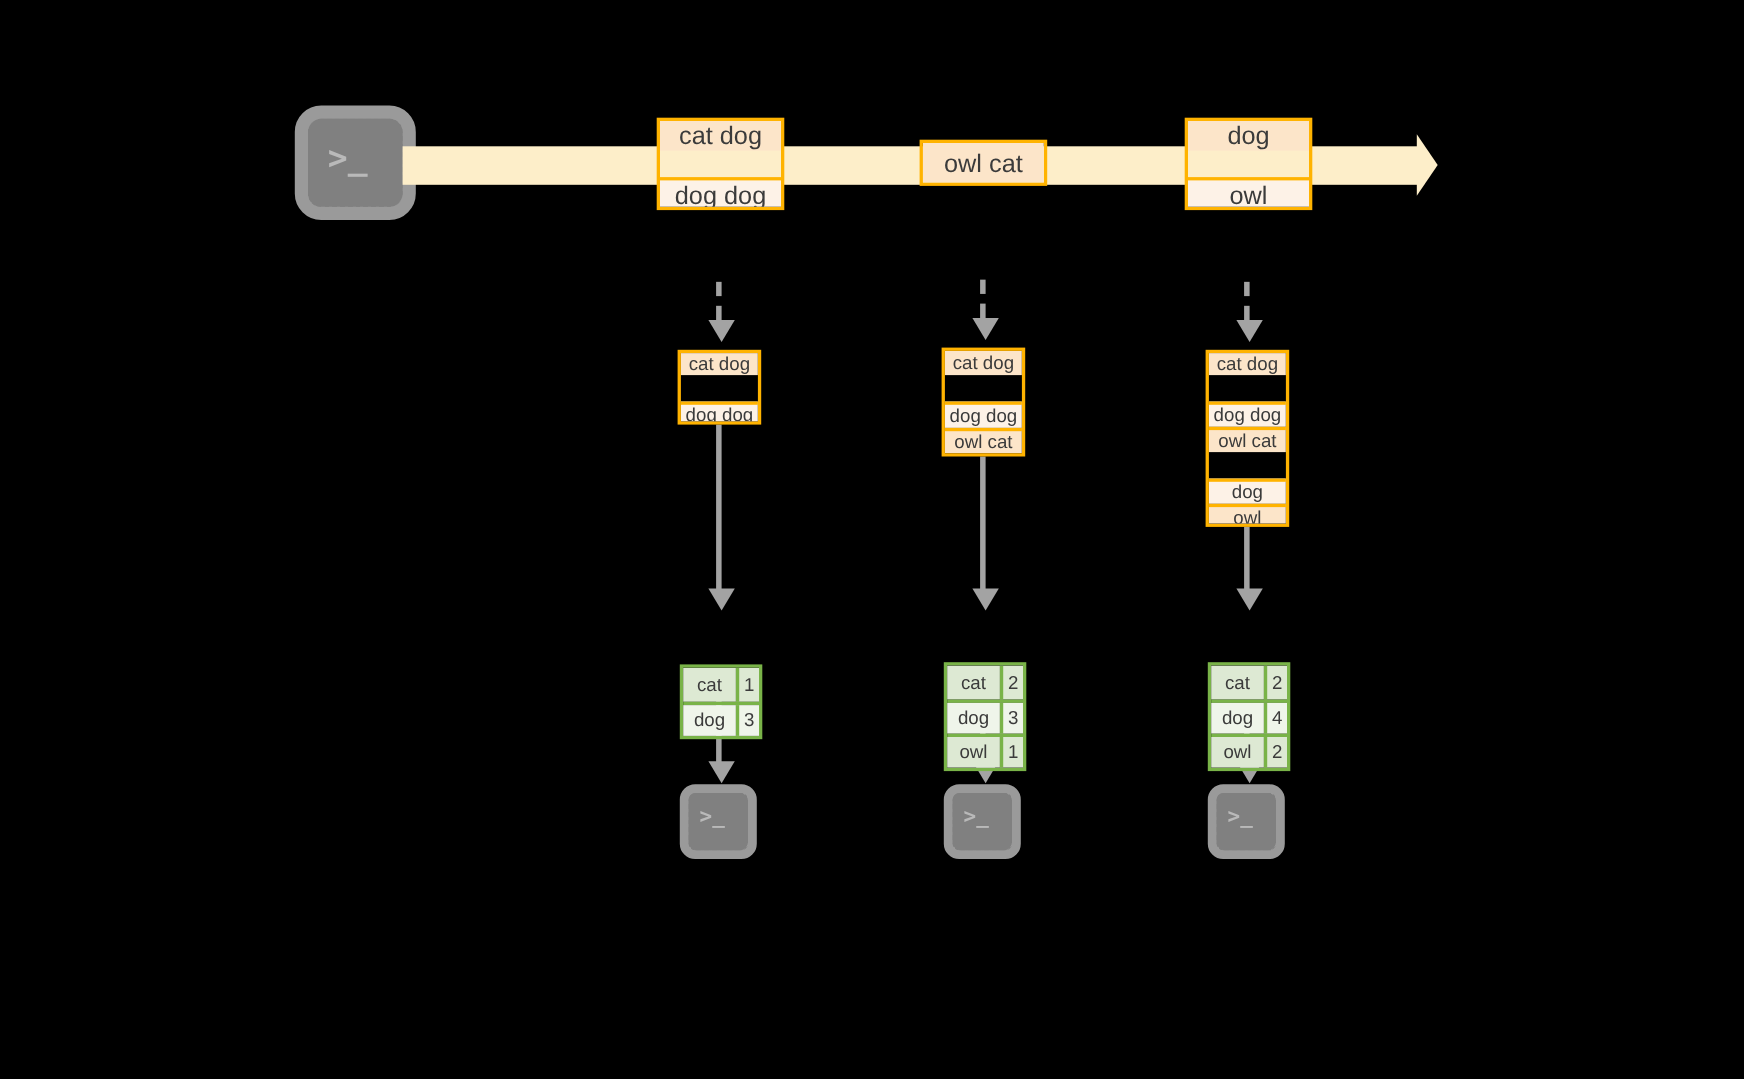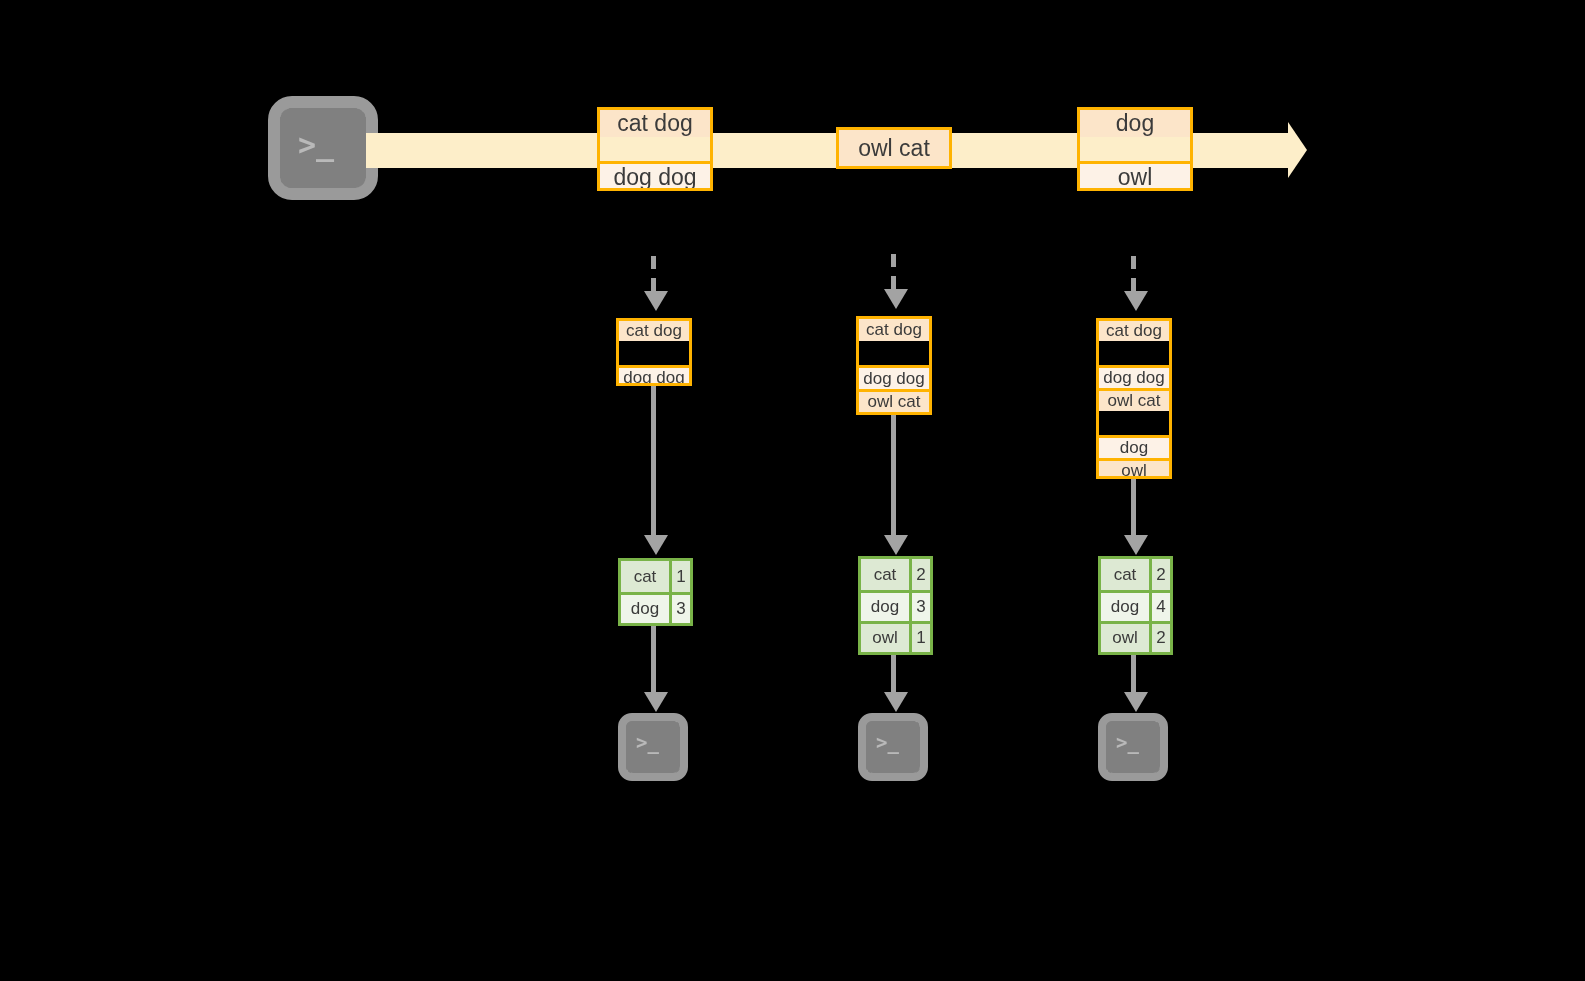--- a/index.html
+++ b/index.html
@@ -125,20 +125,21 @@
 
   
   .gbox {
     position: absolute;
     box-sizing: border-box;
     border: 3px solid #79b348;
     display: flex;
     flex-direction: column;
     overflow: hidden;
     z-index: 7;
+    margin-top: 46px;
   }
   .grow {
     display: flex;
     height: 31px;
     box-sizing: border-box;
   }
   .grow + .grow { border-top: 3px solid #79b348; }
   .gcell {
     display: flex;
     align-items: center;

